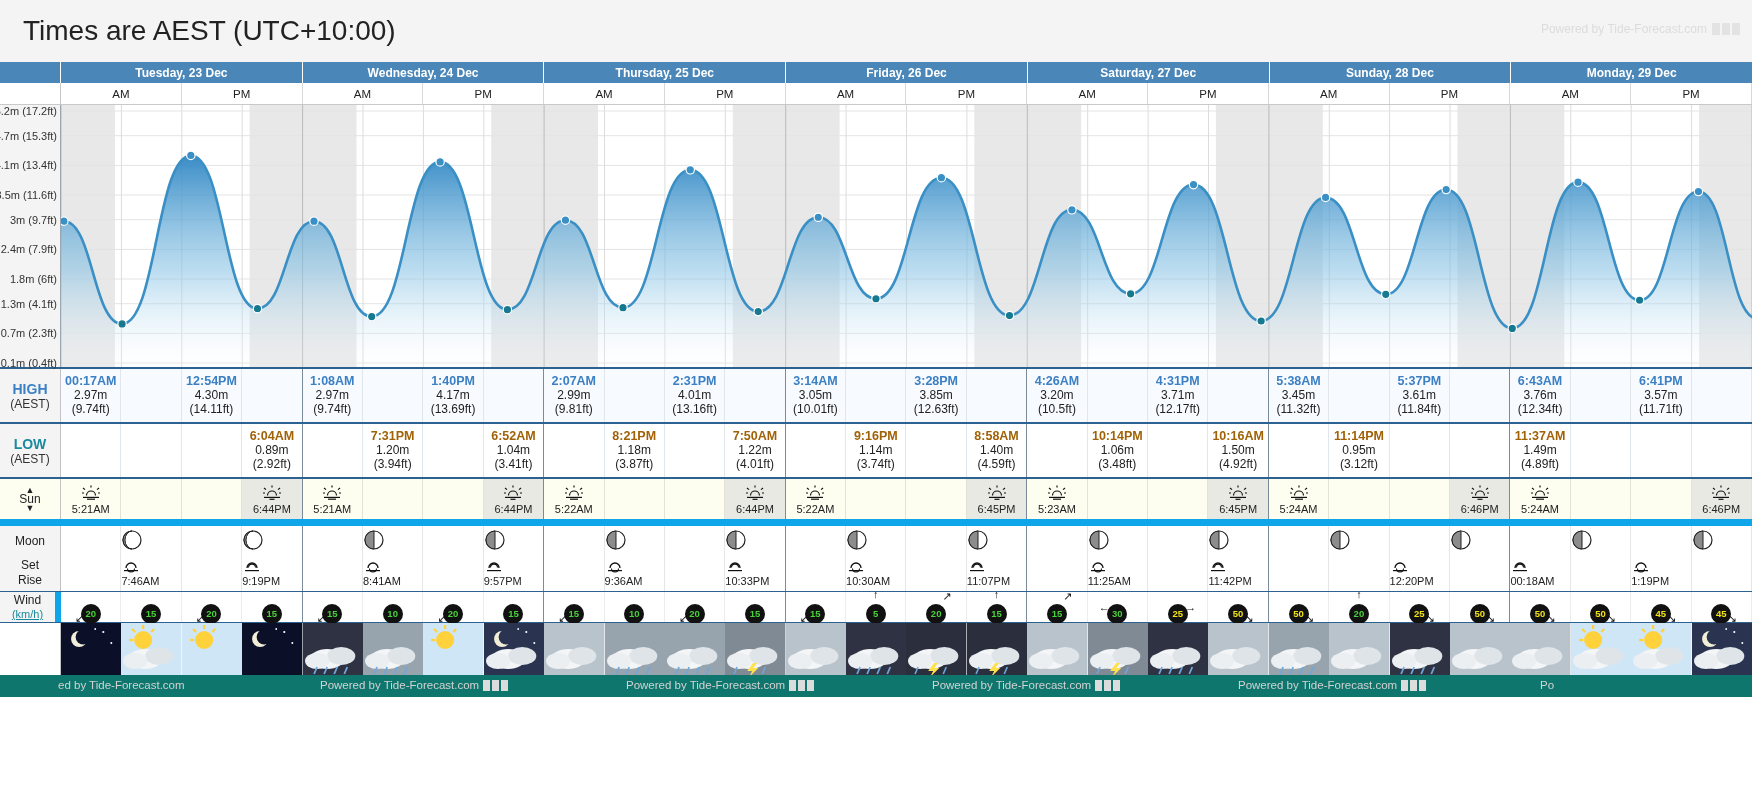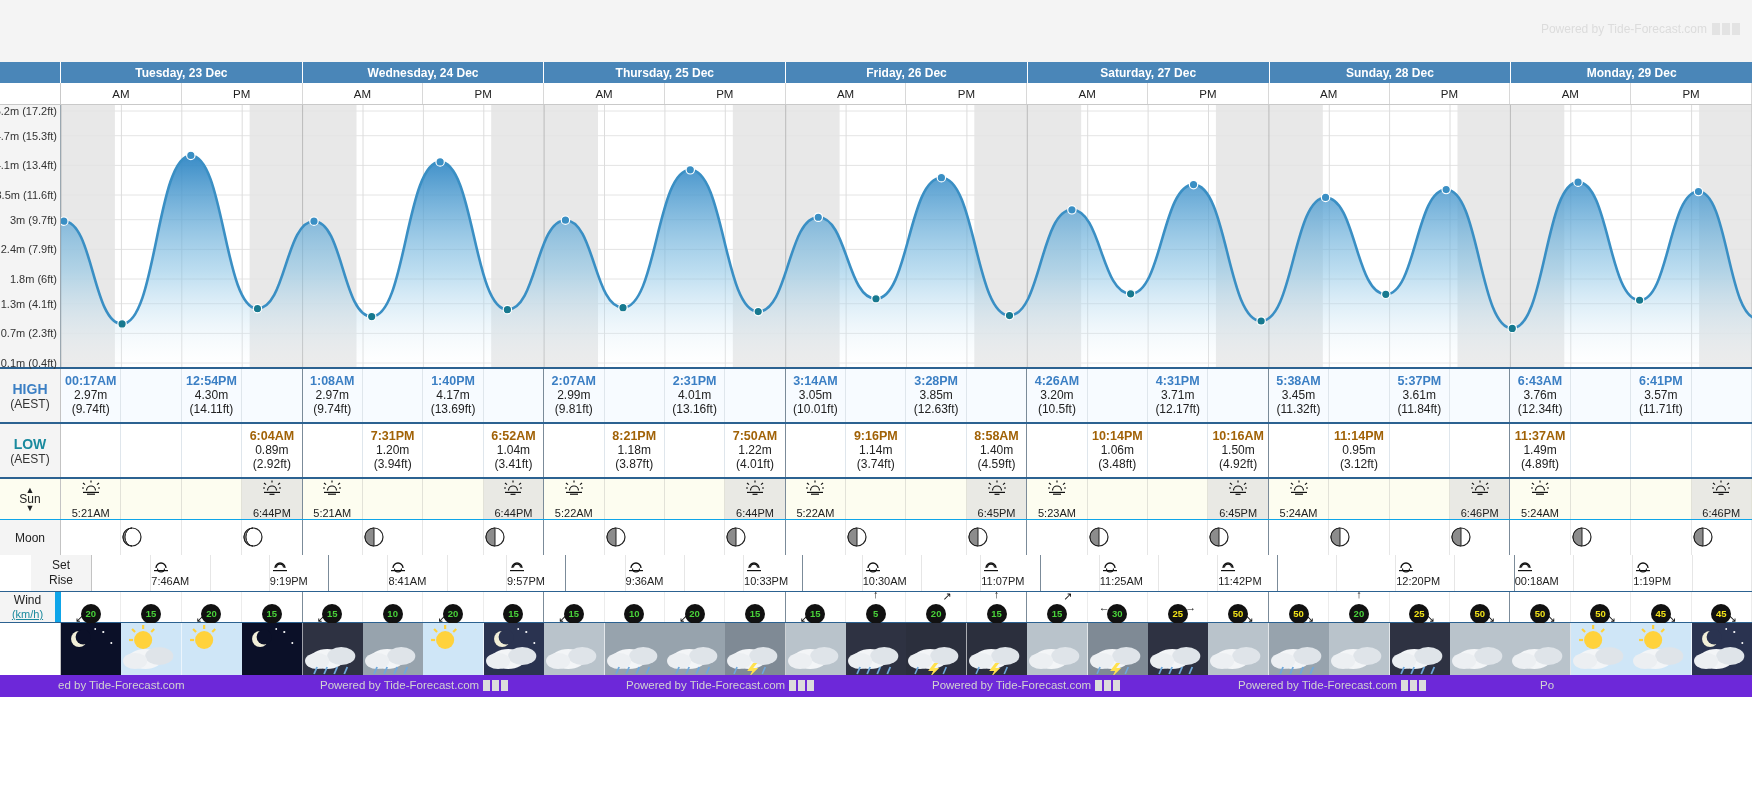--- a/index.html
+++ b/index.html
@@ -87,29 +87,29 @@
   
   .sunrow { display:flex; border-top:2px solid #2c6291; background:#fdfdf0; height:42px;}
   .sun-label {
     width:61px; flex:0 0 61px; display:flex; flex-direction:column;
     align-items:center; justify-content:center; font-size:12px; color:#222;
     border-right:1px solid #c3c3c3; background:#fdfdf0; line-height:9px;
   }
   .sun-label .ar { font-size:9px; }
   .sun-cell {
     flex:1 1 0; border-right:1px solid #e2e2d8;
-    display:flex; flex-direction:column; align-items:center; justify-content:space-between;
+    display:flex; flex-direction:column; align-items:center; justify-content:center;
     font-size:11px; color:#222; gap:1px;
   }
   .sun-cell.shade { background:#e9e9e4; }
   .sun-cell.daysep { border-right:1px solid #7b8b99; }
 
   
-  .moonrow { display:flex; height:36px; background:#fff; border-top:1px solid #0ea5e9;}
-  .moonrow.setrise { height:36px; border-top:none;padding-left:31px; }
+  .moonrow { display:flex; height:36px; background:#fff; border-top:7px solid #0ea5e9;}
+  .moonrow.setrise { height:36px; border-top:none; }
   .moon-label {
     width:61px; flex:0 0 61px; display:flex; align-items:center; justify-content:center;
     font-size:12px; color:#222; border-right:1px solid #c3c3c3; background:#f4f4f4;
   }
   .moon-label.stack { flex-direction:column; line-height:15px; }
   .moon-cell {
     flex:1 1 0; border-right:1px solid #e6e6e6;
     display:flex; flex-direction:column; justify-content:center;
     font-size:11px; color:#222;
   }
@@ -139,33 +139,34 @@
   .wbadge.y { background:#111; color:#f2e319; }
   .warrow { position:absolute; font-size:11px; color:#111; line-height:1; }
 
   
   .wxrow { display:flex; height:52px; }
   .wx-label { width:61px; flex:0 0 61px; background:#fff; border-right:1px solid #c3c3c3; }
   .wx-cell { flex:1 1 0; position:relative; overflow:hidden; }
   .wx-cell svg { display:block; width:100%; height:100%; }
 
   
-  .footer { height:22px; background:#6d28d9; position:relative; }
+  .footer { height:22px; background:#0f766e; position:relative; }
   .fw {
     position:absolute; top:4px; font-size:11.5px; color:#d2d2d2;
     display:flex; align-items:center; gap:4px; white-space:nowrap;
   }
   .fw .pw-bars i { background:#dcdcdc; height:11px; width:7px; }
 </style>
 </head>
 <body>
 
 <div id="page">
 
   <div class="titlebar">
+    <span class="title-sub">Times are AEST (UTC+10:00)</span>
     <span class="powered-tl">
       <span>Powered by Tide-Forecast.com</span>
       <span class="pw-bars">
           <i></i>
           <i></i>
           <i></i>
         </span>
     </span>
   </div>
 

